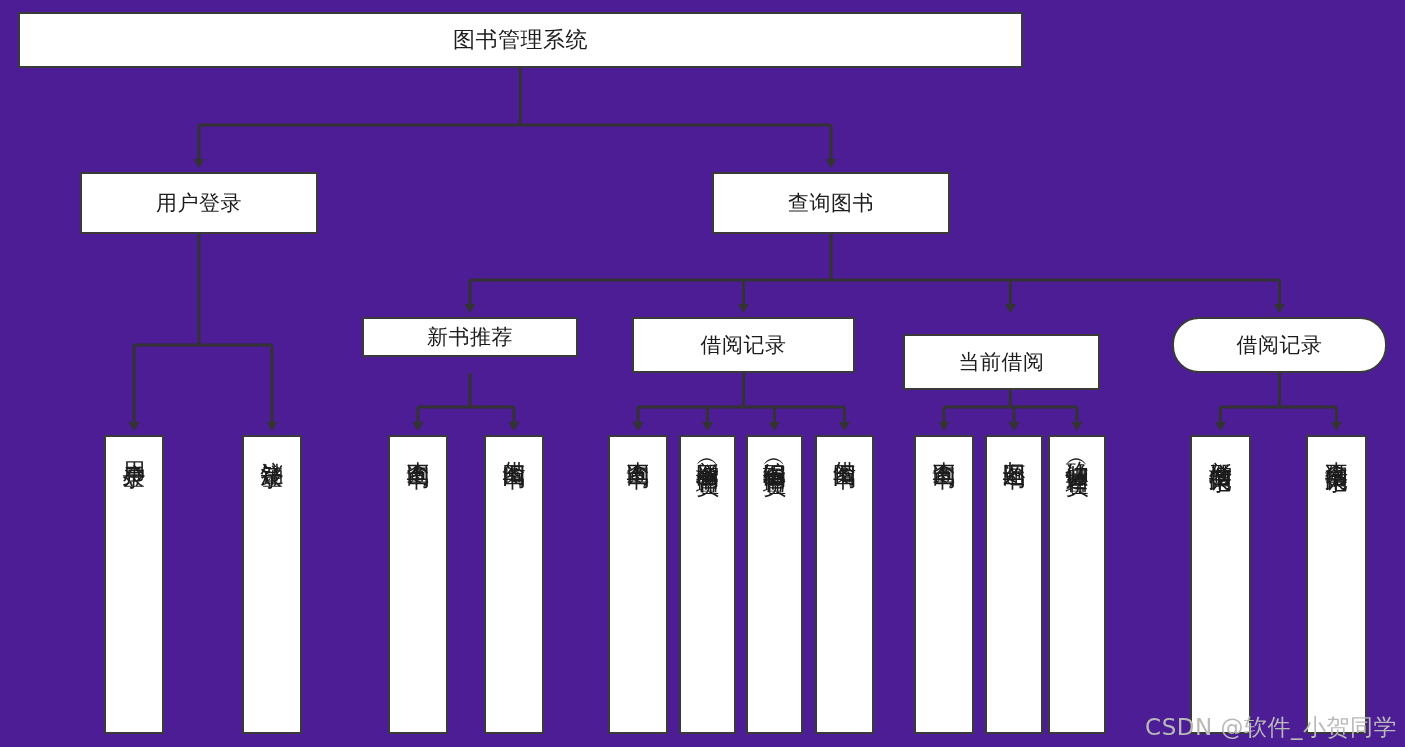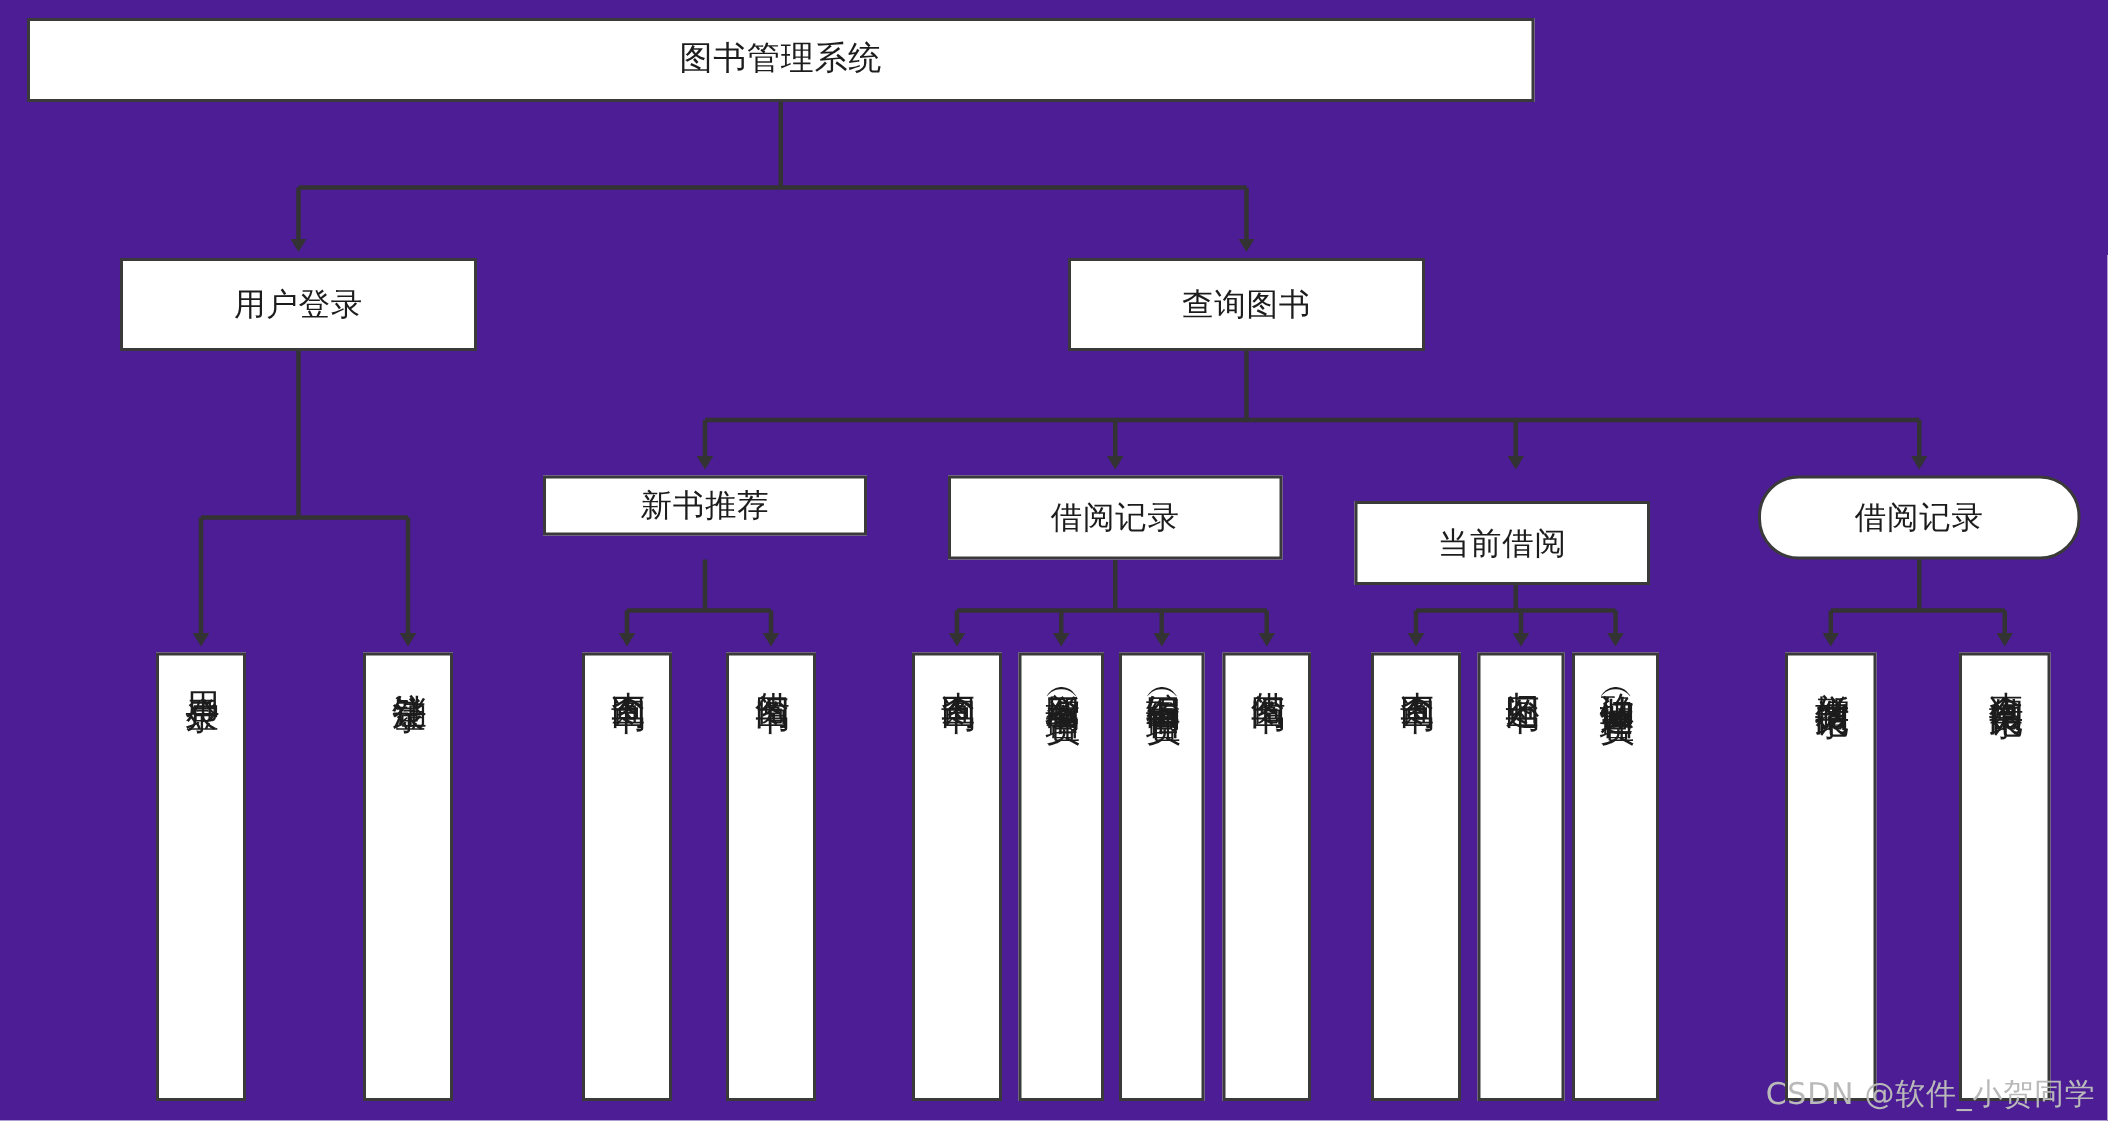--- a/index.html
+++ b/index.html
@@ -57,21 +57,21 @@
     letter-spacing: 2px;
     line-height: 1;
   }
   .node.root .label {
     font-size: 22px;
   }
   .watermark {
     position: absolute;
     right: 8px;
     bottom: 4px;
-    font-size: 20px;
+    font-size: 23px;
     color: #b9b9b9;
     white-space: nowrap;
     letter-spacing: 0.5px;
     user-select: none;
   }
 </style>
 </head>
 <body>
 
 <div id="diagram-root">

